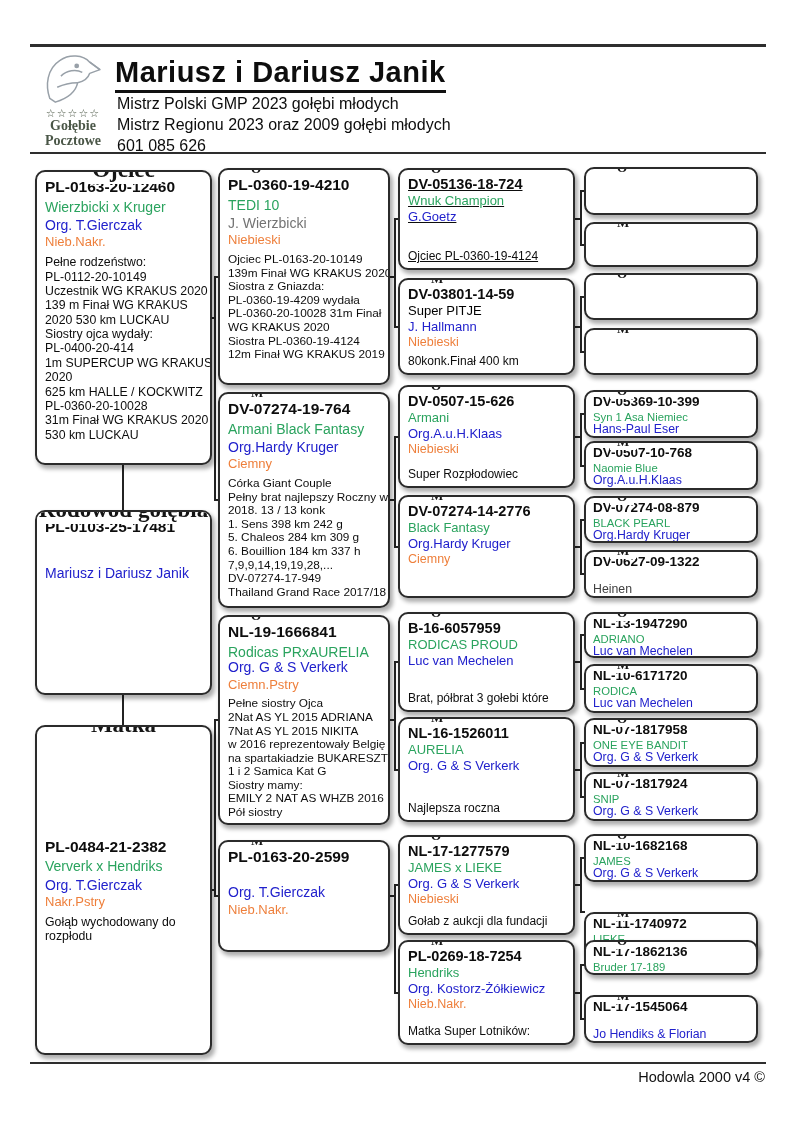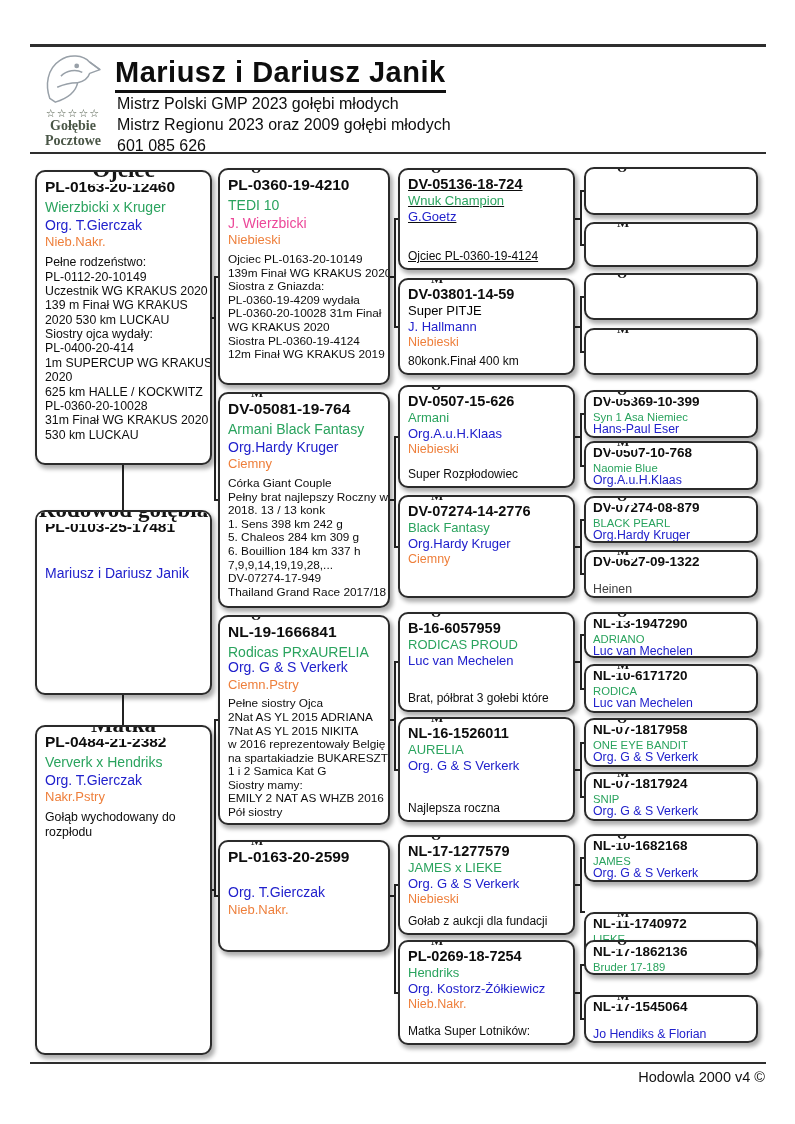--- a/index.html
+++ b/index.html
@@ -148,51 +148,51 @@
           <div>PL-0360-20-10028</div>
           <div>31m Finał WG KRAKUS 2020</div>
           <div>530 km LUCKAU</div>
         </div>
       </div>
       <div class="pbox col1 subject" style="left: 35px; top: 510px; width: 177px; height: 185px;">
         <span class="plabel big">Rodowód gołębia</span>
         <div class="ring">PL-0103-25-17481</div>
         <div class="powner" style="color:#2121cc">Mariusz i Dariusz Janik</div>
       </div>
-      <div class="pbox col1" style="left: 35px; top: 725px; width: 177px; height: 330px;">
+      <div class="pbox col1" style="left: 35px; top: 725px; width: 177px; height: 330px; justify-content: center;">
         <span class="plabel big">Matka</span>
         <div class="ring">PL-0484-21-2382</div>
         <div class="pname" style="color:#2aa35e">Ververk x Hendriks</div>
         <div class="powner" style="color:#2121cc">Org. T.Gierczak</div>
         <div class="ptrait" style="color:#ee7f3b">Nakr.Pstry</div>
         <div class="pdesc">
           <div>Gołąb wychodowany do</div>
           <div>rozpłodu</div>
         </div>
       </div>
       <div class="pbox col2" style="left: 218px; top: 168px; width: 172px; height: 217px;">
         <span class="plabel">O</span>
         <div class="ring">PL-0360-19-4210</div>
         <div class="pname" style="color:#2aa35e">TEDI 10</div>
-        <div class="powner" style="color:#ec4899">J. Wierzbicki</div>
+        <div class="powner" style="color:#737373">J. Wierzbicki</div>
         <div class="ptrait" style="color:#ee7f3b">Niebieski</div>
         <div class="pdesc">
           <div>Ojciec PL-0163-20-10149</div>
           <div>139m Finał WG KRAKUS 2020</div>
           <div>Siostra z Gniazda:</div>
           <div>PL-0360-19-4209 wydała</div>
           <div>PL-0360-20-10028  31m Finał</div>
           <div>WG KRAKUS 2020</div>
           <div>Siostra PL-0360-19-4124</div>
           <div>12m Finał WG KRAKUS 2019</div>
         </div>
       </div>
       <div class="pbox col2" style="left: 218px; top: 392px; width: 172px; height: 216px;">
         <span class="plabel">M</span>
-        <div class="ring">DV-05081-19-764</div>
+        <div class="ring">DV-07274-19-764</div>
         <div class="pname" style="color:#2aa35e">Armani Black Fantasy</div>
         <div class="powner" style="color:#2121cc">Org.Hardy Kruger</div>
         <div class="ptrait" style="color:#ee7f3b">Ciemny</div>
         <div class="pdesc">
           <div>Córka Giant Couple</div>
           <div>Pełny brat najlepszy Roczny w</div>
           <div>2018. 13 / 13 konk</div>
           <div>1. Sens 398 km 242 g</div>
           <div>5. Chaleos 284 km 309 g</div>
           <div>6. Bouillion 184 km 337 h</div>

